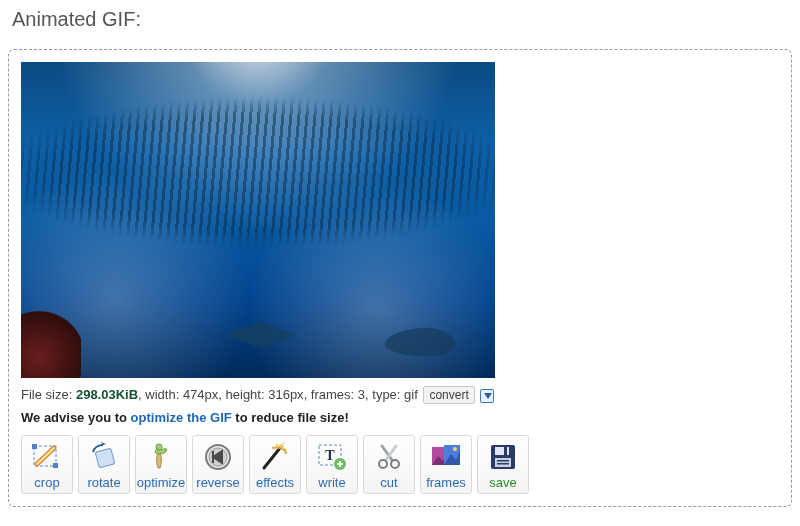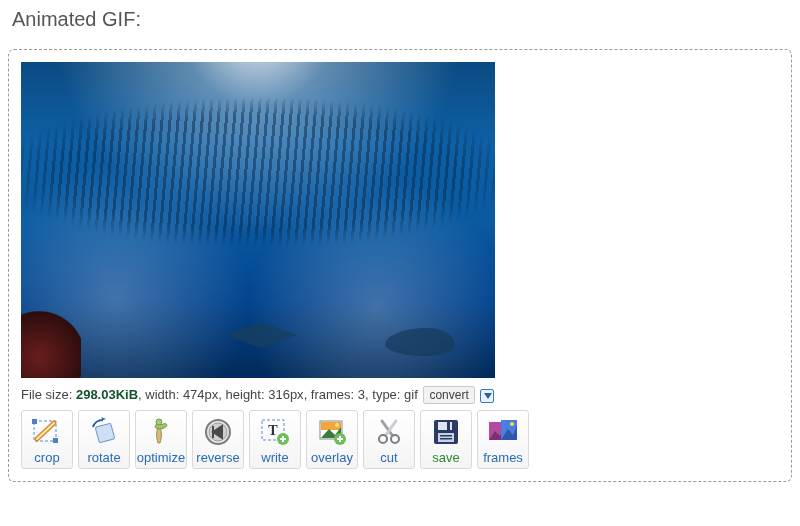--- a/index.html
+++ b/index.html
@@ -149,20 +149,23 @@
     <div class="bigfish"></div>
   </div>
 
   <div class="fileinfo">
     <span>File size:</span>
     <b>298.03KiB</b><span>, width:</span><span> 474px</span><span>, height:</span><span> 316px</span><span>, frames:</span><span> 3</span><span>, type:</span><span> gif</span>
     <span class="convert">convert</span>
     <span class="convert-arrow"></span>
   </div>
 
+  <div class="advice">
+    <b>We advise you to </b><a href="#">optimize the GIF</a><b> to reduce file size!</b>
+  </div>
 
   <div class="toolbar">
 
     <div class="tool">
       <div class="ico">
         <svg width="34" height="30" viewBox="0 0 34 30">
           <rect x="4" y="4" width="22" height="20" fill="none" stroke="#5b8bd0" stroke-dasharray="3 2"></rect>
           <rect x="2" y="2" width="5" height="5" fill="#4f7fc4"></rect>
           <rect x="23" y="21" width="5" height="5" fill="#4f7fc4"></rect>
           <path d="M7 22 L24 6" stroke="#d98a2b" stroke-width="5" stroke-linecap="round"></path>
@@ -199,83 +202,81 @@
       <div class="ico">
         <svg width="34" height="30" viewBox="0 0 34 30">
           <circle cx="17" cy="15" r="12" fill="#e7e7e7" stroke="#7d7d7d" stroke-width="2"></circle>
           <circle cx="17" cy="15" r="9" fill="#cfcfcf" stroke="#9a9a9a"></circle>
           <path d="M21 9 L12 15 L21 21 Z M12 9 L12 21" fill="#4a4a4a" stroke="#4a4a4a" stroke-width="2"></path>
         </svg>
       </div>
       <div class="lbl">reverse</div>
     </div>
 
+    <div class="tool">
+      <div class="ico">
+        <svg width="34" height="30" viewBox="0 0 34 30">
+          <path d="M6 26 L22 6" stroke="#222" stroke-width="3" stroke-linecap="round"></path>
+          <circle cx="23" cy="5" r="2" fill="#ffd25a" stroke="#caa32b"></circle>
+          <path d="M18 4 l2 -2 M26 8 l2 -1 M25 2 l1 -1" stroke="#e7b93b" stroke-width="1.5"></path>
+          <path d="M14 6 A10 6 0 0 1 28 12" fill="none" stroke="#d7a93a" stroke-width="2"></path>
+        </svg>
+      </div>
+      <div class="lbl">effects</div>
+    </div>
 
 
     <div class="tool">
       <div class="ico">
         <svg width="34" height="30" viewBox="0 0 34 30">
           <rect x="4" y="3" width="22" height="20" fill="none" stroke="#5b8bd0" stroke-dasharray="3 2"></rect>
           <text x="15" y="18" text-anchor="middle" font-size="14" font-family="Georgia" fill="#234" font-weight="bold">T</text>
           <circle cx="25" cy="22" r="6" fill="#6cbf5a"></circle>
           <path d="M22 22 h6 M25 19 v6" stroke="#fff" stroke-width="2"></path>
         </svg>
       </div>
       <div class="lbl">write</div>
     </div>
 
 
-    <div class="tool">
-      <div class="ico">
-        <svg width="34" height="30" viewBox="0 0 34 30">
-          <rect x="5" y="4" width="22" height="18" fill="#fff" stroke="#888"></rect>
-          <rect x="6" y="5" width="20" height="8" fill="#f3a43b"></rect>
-          <path d="M6 21 L14 12 L20 18 L26 10 L26 21 Z" fill="#3a7a3a"></path>
-          <circle cx="22" cy="8" r="2" fill="#ffe08a"></circle>
-          <circle cx="25" cy="22" r="6" fill="#6cbf5a"></circle>
-          <path d="M22 22 h6 M25 19 v6" stroke="#fff" stroke-width="2"></path>
-        </svg>
-      </div>
-      <div class="lbl">overlay</div>
-    </div>
 
     <div class="tool">
       <div class="ico">
         <svg width="34" height="30" viewBox="0 0 34 30">
           <path d="M10 4 L20 18" stroke="#9aa0a6" stroke-width="3" stroke-linecap="round"></path>
           <path d="M24 4 L14 18" stroke="#c9ccd0" stroke-width="3" stroke-linecap="round"></path>
           <circle cx="11" cy="22" r="4" fill="none" stroke="#7a7f85" stroke-width="2"></circle>
           <circle cx="23" cy="22" r="4" fill="none" stroke="#7a7f85" stroke-width="2"></circle>
         </svg>
       </div>
       <div class="lbl">cut</div>
     </div>
 
+
+    <div class="tool">
+      <div class="ico">
+        <svg width="34" height="30" viewBox="0 0 34 30">
+          <rect x="3" y="5" width="14" height="18" fill="#b44aa0"></rect>
+          <path d="M3 23 L9 14 L14 19 L17 12 L17 23 Z" fill="#7a2f72"></path>
+          <rect x="15" y="3" width="16" height="20" fill="#4a7fe0"></rect>
+          <path d="M15 23 L22 12 L27 18 L31 8 L31 23 Z" fill="#2f58aa"></path>
+          <circle cx="26" cy="7" r="2" fill="#ffd25a"></circle>
+        </svg>
+      </div>
+      <div class="lbl">frames</div>
+    </div>
 
     <div class="tool save">
       <div class="ico">
         <svg width="34" height="30" viewBox="0 0 34 30">
           <rect x="5" y="3" width="24" height="24" rx="2" fill="#2b3a66"></rect>
           <rect x="9" y="5" width="14" height="8" fill="#dfe6ef"></rect>
           <rect x="18" y="5" width="3" height="8" fill="#2b3a66"></rect>
           <rect x="9" y="16" width="16" height="9" fill="#c8d2de"></rect>
           <rect x="11" y="18" width="12" height="1.5" fill="#2b3a66"></rect>
           <rect x="11" y="21" width="12" height="1.5" fill="#2b3a66"></rect>
         </svg>
       </div>
       <div class="lbl">save</div>
     </div>
 
-    <div class="tool">
-      <div class="ico">
-        <svg width="34" height="30" viewBox="0 0 34 30">
-          <rect x="3" y="5" width="14" height="18" fill="#b44aa0"></rect>
-          <path d="M3 23 L9 14 L14 19 L17 12 L17 23 Z" fill="#7a2f72"></path>
-          <rect x="15" y="3" width="16" height="20" fill="#4a7fe0"></rect>
-          <path d="M15 23 L22 12 L27 18 L31 8 L31 23 Z" fill="#2f58aa"></path>
-          <circle cx="26" cy="7" r="2" fill="#ffd25a"></circle>
-        </svg>
-      </div>
-      <div class="lbl">frames</div>
-    </div>
-
   </div>
 </div>
 
 </body></html>

